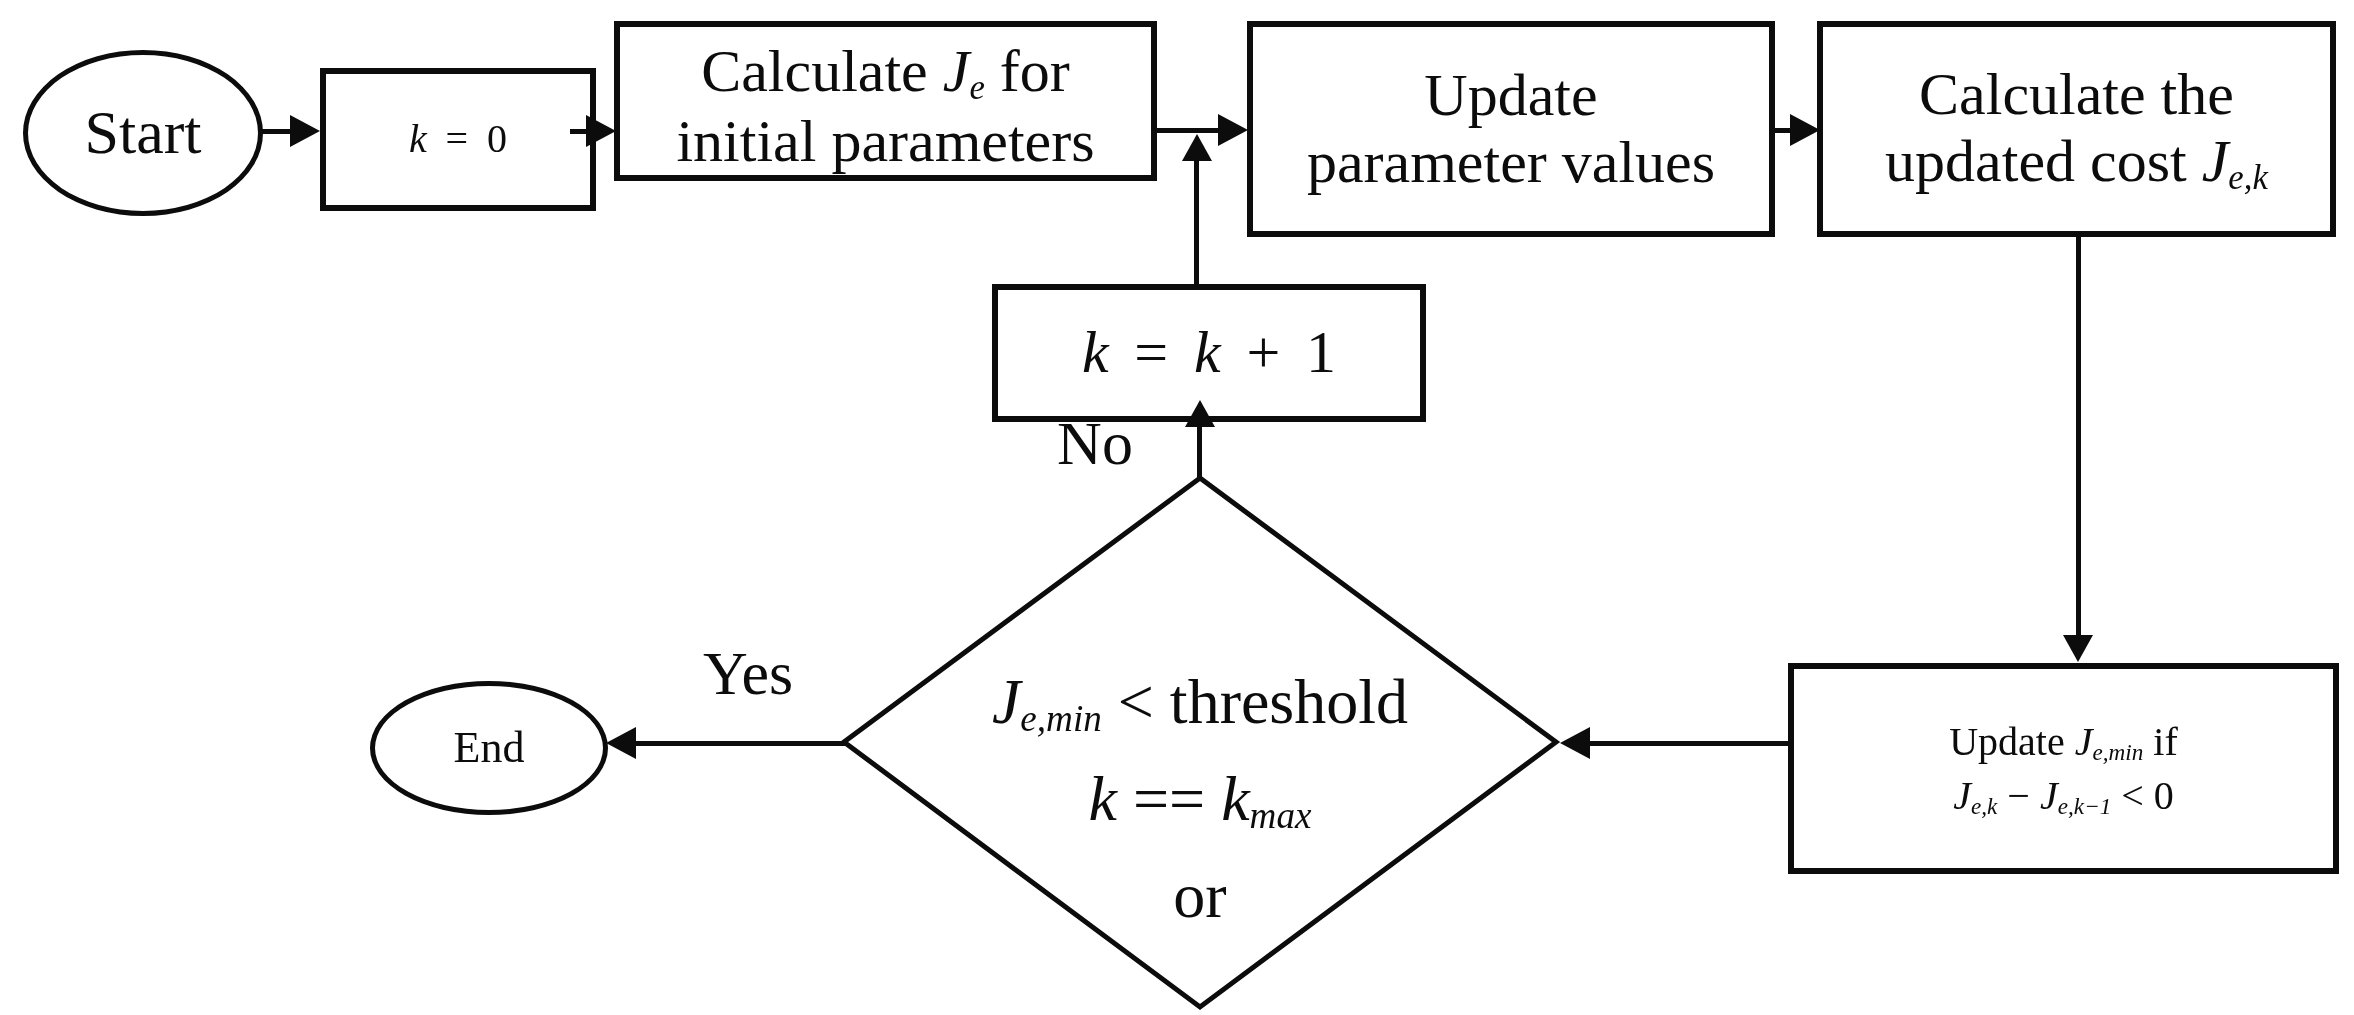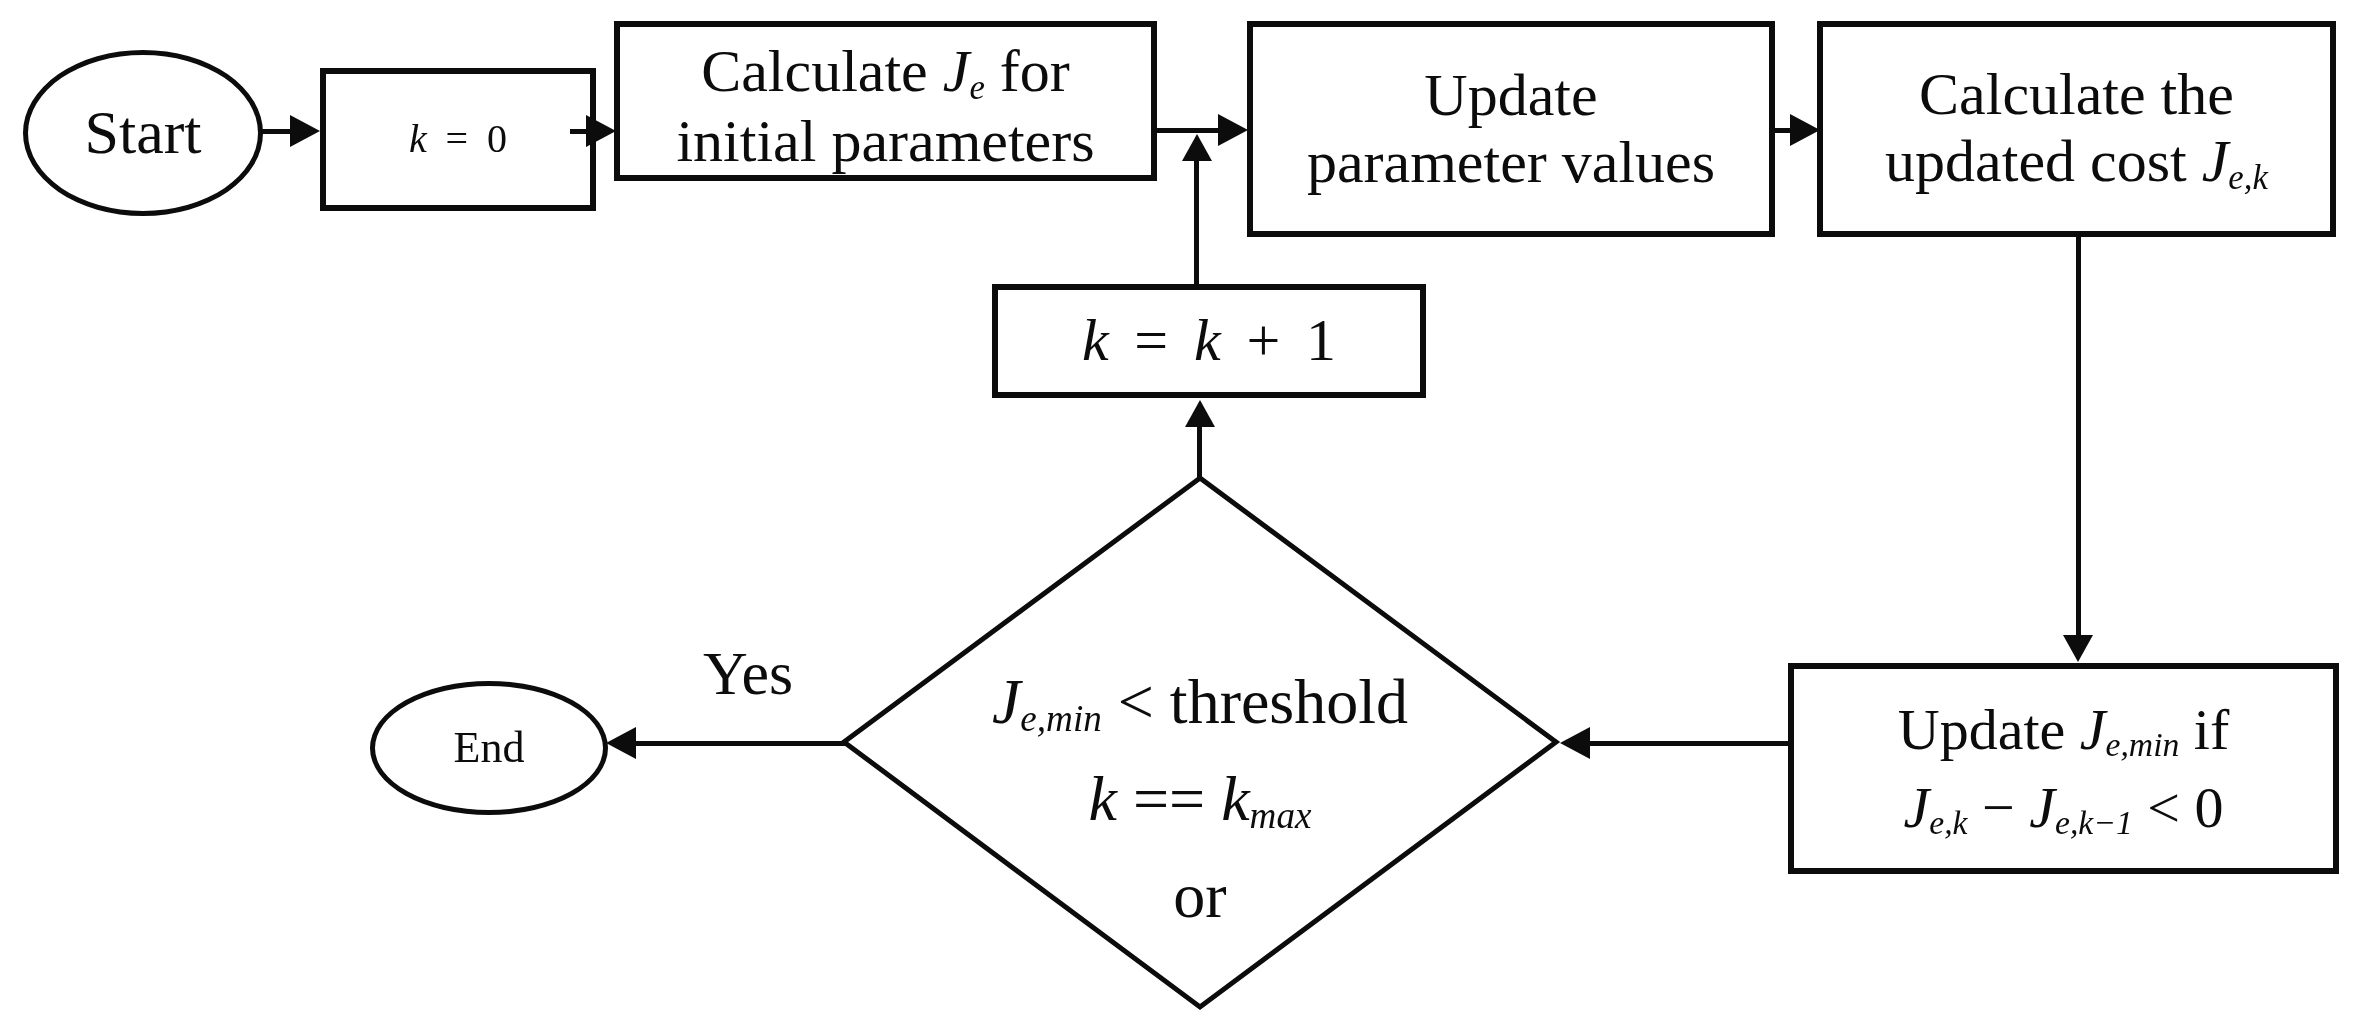--- a/index.html
+++ b/index.html
@@ -22,22 +22,22 @@
     line-height:1.12;white-space:nowrap;
   }
   .terminator{border-radius:50%;border-width:5px;}
   .row{display:block;}
 
   .n-start{left:23px;top:50px;width:240px;height:166px;font-size:62px;}
   .n-k0{left:320px;top:68px;width:276px;height:143px;font-size:40px;word-spacing:0.22em;}
   .n-calc{left:614px;top:21px;width:543px;height:160px;font-size:60px;justify-content:flex-end;}
   .n-update{left:1247px;top:21px;width:528px;height:216px;font-size:60px;}
   .n-cost{left:1817px;top:21px;width:519px;height:216px;font-size:60px;}
-  .n-k1{left:992px;top:284px;width:434px;height:114px;font-size:60px;word-spacing:0.18em;}
-  .n-jmin{left:1788px;top:663px;width:551px;height:211px;font-size:58px;line-height:1.34;}
+  .n-k1{left:992px;top:284px;width:434px;height:138px;font-size:60px;word-spacing:0.18em;}
+  .n-jmin{left:1788px;top:663px;width:551px;height:211px;font-size:40px;line-height:1.34;}
   .n-end{left:370px;top:681px;width:238px;height:134px;font-size:44px;}
 
   
   .diamond-svg{position:absolute;left:836px;top:470px;}
   .diamond-label{
     position:absolute;left:890px;top:662px;width:620px;
     text-align:center;font-size:64px;white-space:nowrap;
   }
   .dl-row{display:block;line-height:80px;}
 
@@ -148,14 +148,15 @@
   <div class="hline e7l"></div>
   <div class="ar ar-l e7a"></div>
 
   <div class="vline e8l"></div>
   <div class="ar ar-u e8a"></div>
 
   <div class="hline e9l"></div>
   <div class="ar ar-l e9a"></div>
 
   <div class="edge-label lab-yes">Yes</div>
+  <div class="edge-label lab-no">No</div>
 
 </div>
 
 </body></html>

